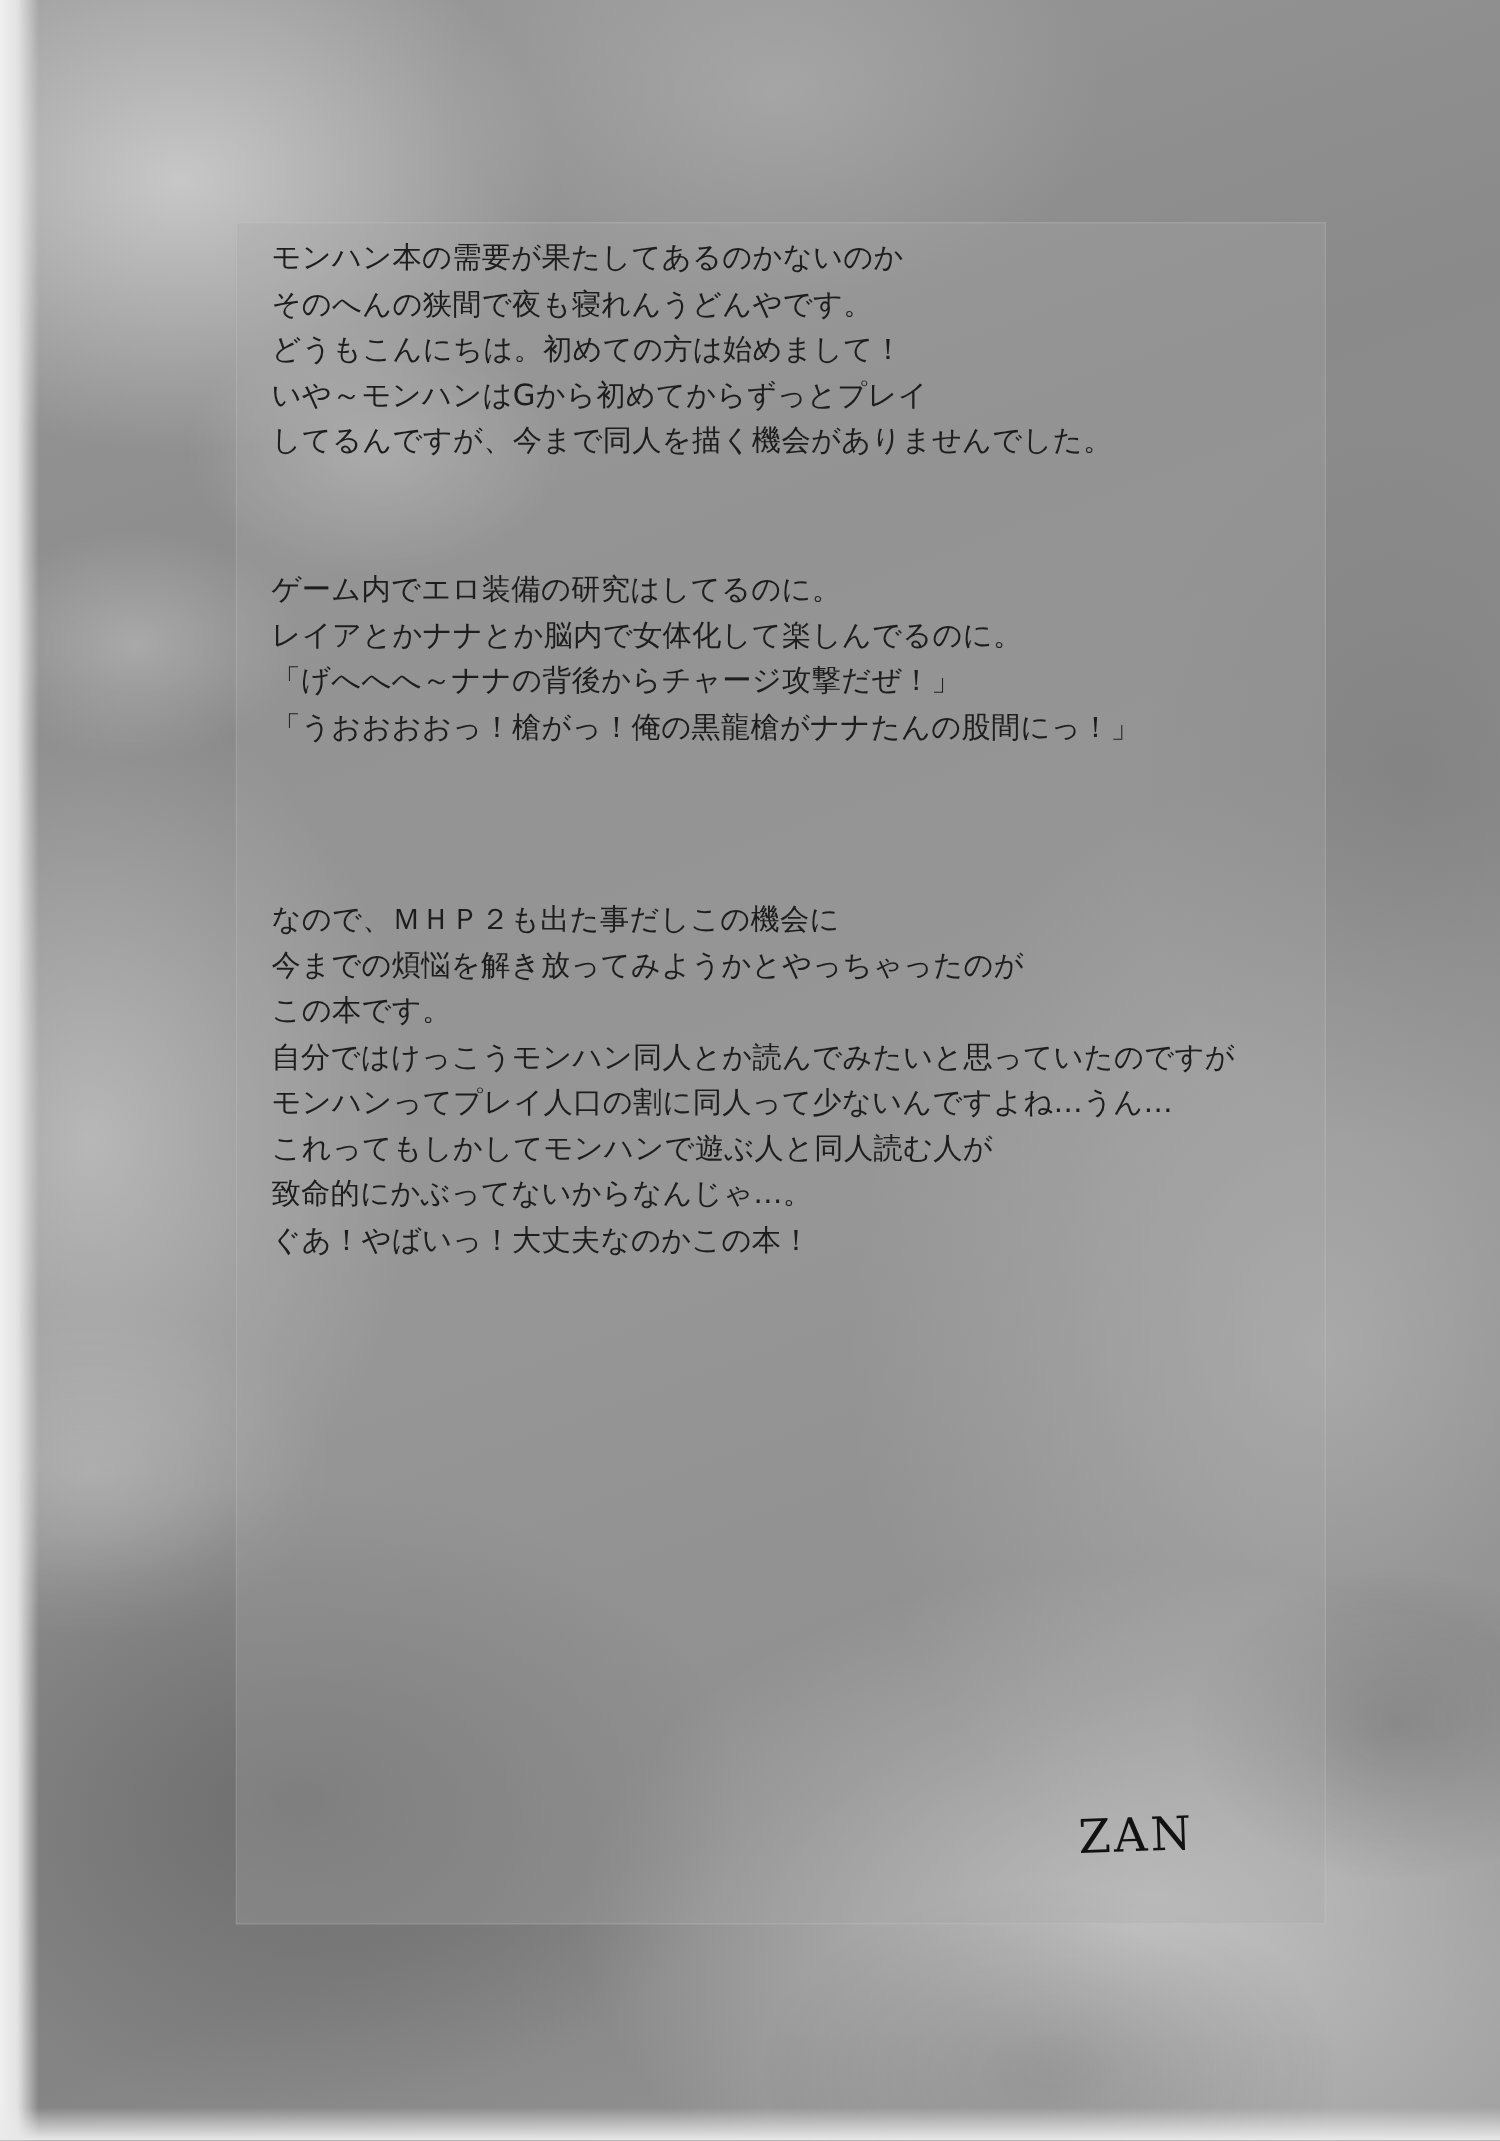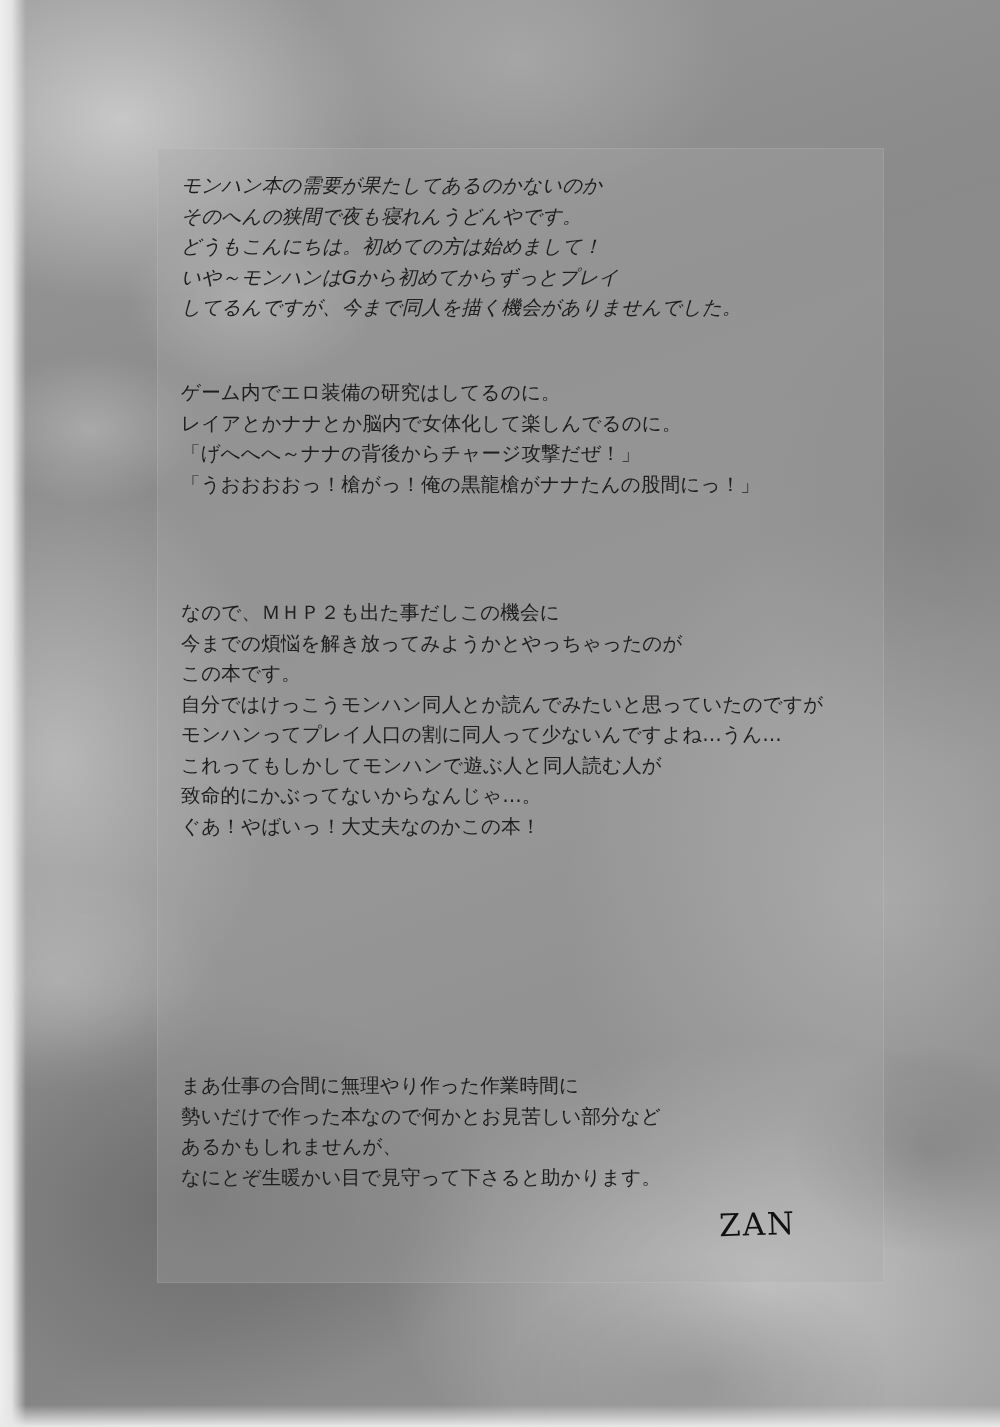--- a/index.html
+++ b/index.html
@@ -77,21 +77,21 @@
     position: absolute;
     left: 24px;
     width: 690px;
     color: #1d1d1d;
     font-size: 19.5px;
     line-height: 30.5px;
     letter-spacing: .2px;
     white-space: pre-line;
     font-family: "DejaVu Sans", "Liberation Sans", sans-serif;
   }
-  .p1 { top: 23px; font-style: italic; }
+  .p1 { top: 9px; }
   .p2 { top: 230px; }
   .p3 { top: 350px; }
   .p4 { top: 450px; }
   .p5 { top: 703px; }
   .p6 { top: 923px; }
 
   .signature {
     position: absolute;
     right: 88px;
     top: 1058px;
@@ -129,21 +129,17 @@
     <div class="text-block p4">なので、ＭＨＰ２も出た事だしこの機会に
 今までの煩悩を解き放ってみようかとやっちゃったのが
 この本です。
 自分ではけっこうモンハン同人とか読んでみたいと思っていたのですが
 モンハンってプレイ人口の割に同人って少ないんですよね…うん…
 これってもしかしてモンハンで遊ぶ人と同人読む人が
 致命的にかぶってないからなんじゃ…。
 ぐあ！やばいっ！大丈夫なのかこの本！</div>
 
 
-    <div class="text-block p6">まあ仕事の合間に無理やり作った作業時間に
-勢いだけで作った本なので何かとお見苦しい部分など
-あるかもしれませんが、
-なにとぞ生暖かい目で見守って下さると助かります。</div>
 
     <div class="signature">ZAN</div>
 
   </div>
 </div>
 
 </body></html>

